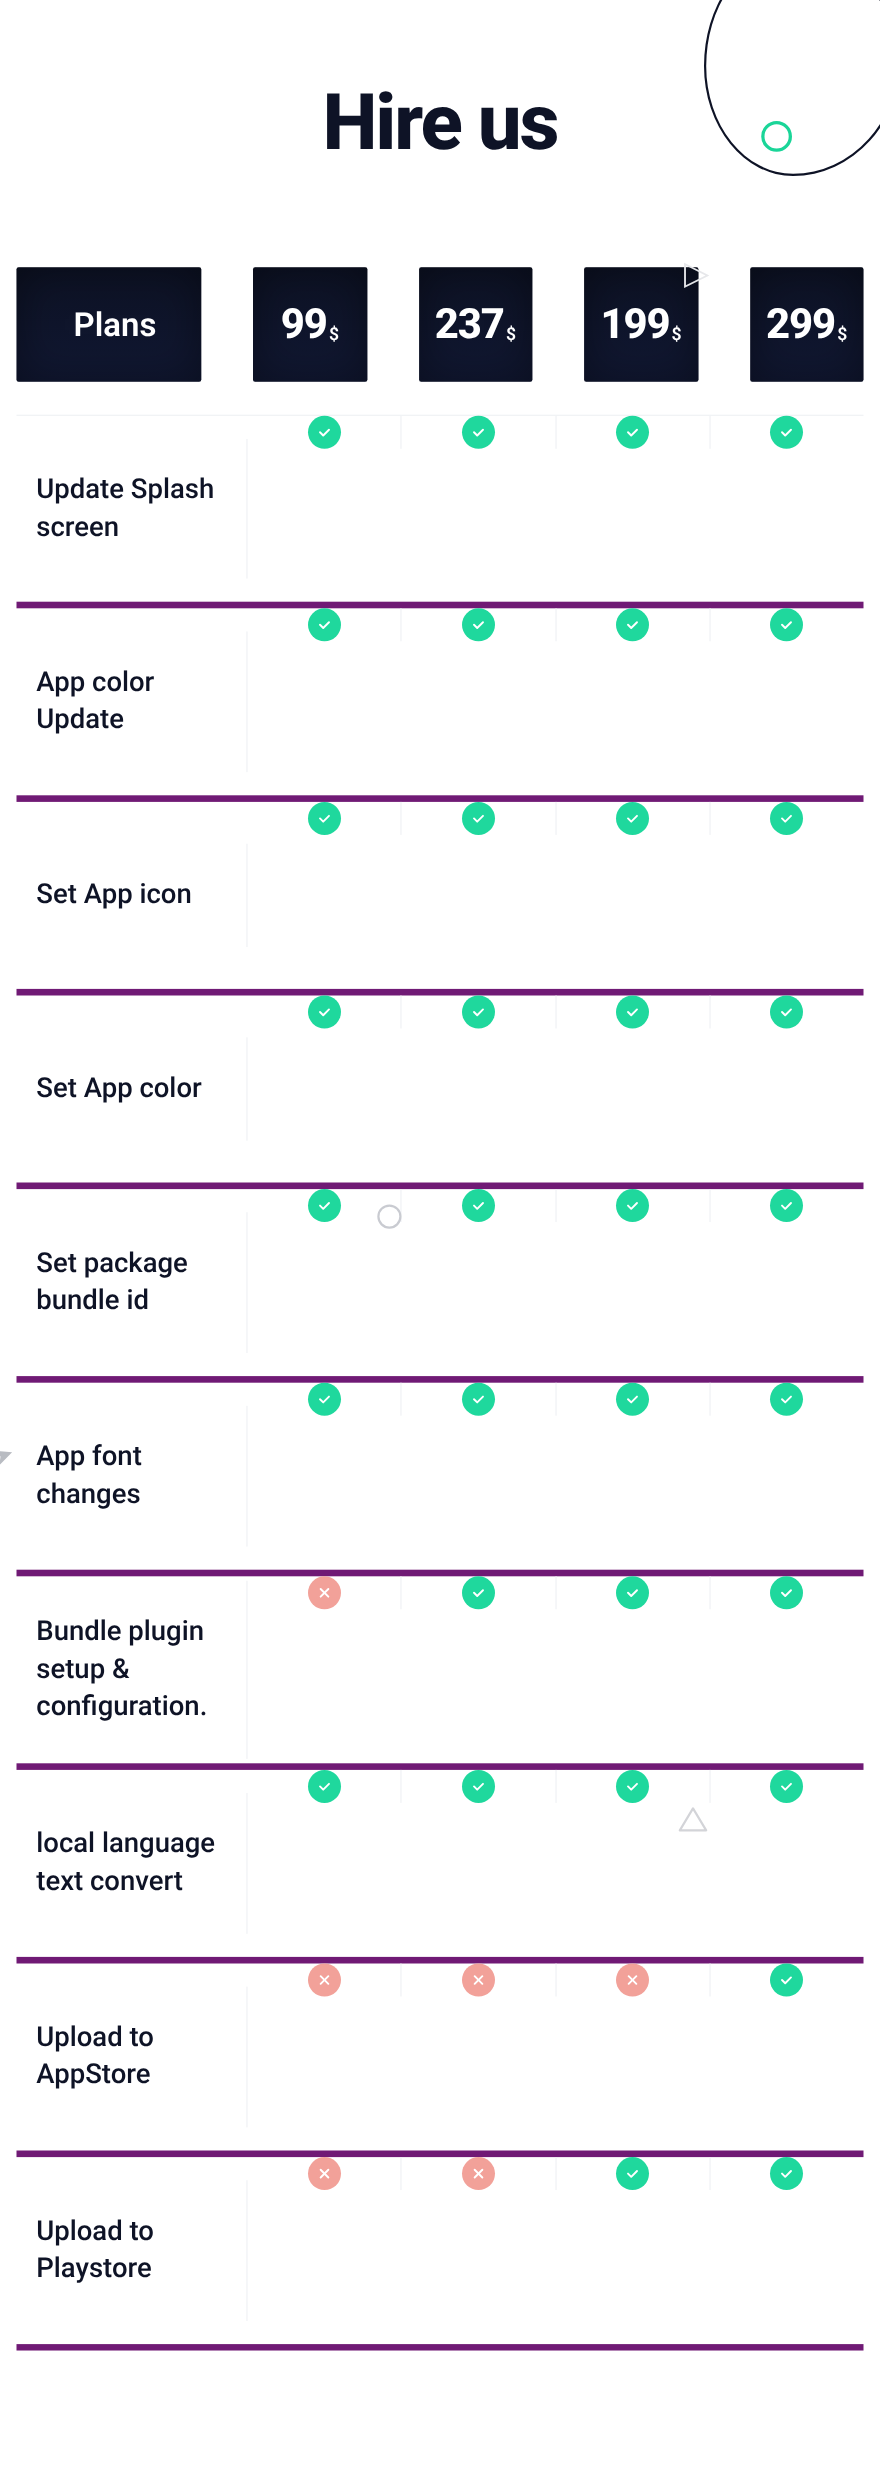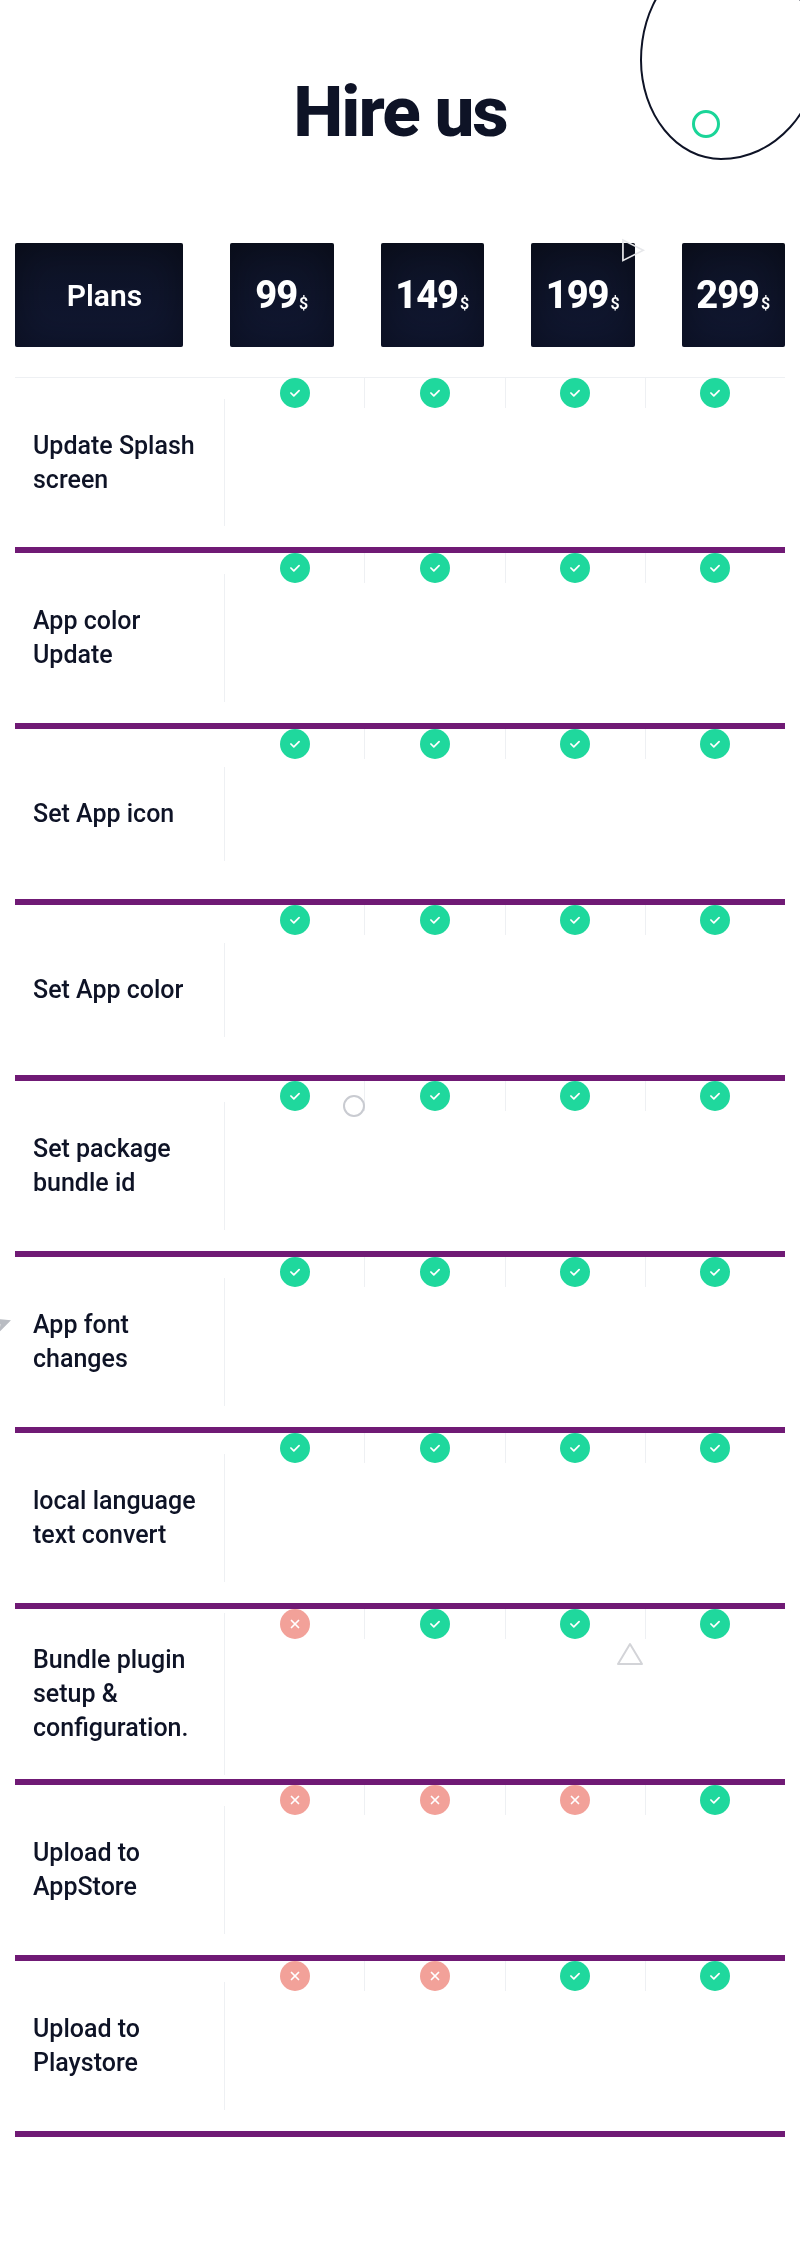--- a/index.html
+++ b/index.html
@@ -180,21 +180,21 @@
       </div>
     </div>
     <div class="col">
         <div class="pill price">
           <span class="amount">99</span>
           <span class="cur">$</span>
         </div>
       </div>
     <div class="col">
         <div class="pill price">
-          <span class="amount">149</span>
+          <span class="amount">237</span>
           <span class="cur">$</span>
         </div>
       </div>
     <div class="col">
         <div class="pill price">
           <span class="amount">199</span>
           <span class="cur">$</span>
         </div>
       </div>
     <div class="col">
@@ -386,51 +386,20 @@
         </div>
         <div class="fcol">
           <span class="badge yes">
             <svg viewBox="0 0 24 24" fill="none" stroke-width="3" stroke-linecap="round" stroke-linejoin="round">
               <polyline points="5 12 10 17 19 8"></polyline>
             </svg>
           </span>
         </div>
       </div>
       <div class="feature-row">
-        <div class="fcol0">local language text convert</div>
-        <div class="fcol">
-          <span class="badge yes">
-            <svg viewBox="0 0 24 24" fill="none" stroke-width="3" stroke-linecap="round" stroke-linejoin="round">
-              <polyline points="5 12 10 17 19 8"></polyline>
-            </svg>
-          </span>
-        </div>
-        <div class="fcol">
-          <span class="badge yes">
-            <svg viewBox="0 0 24 24" fill="none" stroke-width="3" stroke-linecap="round" stroke-linejoin="round">
-              <polyline points="5 12 10 17 19 8"></polyline>
-            </svg>
-          </span>
-        </div>
-        <div class="fcol">
-          <span class="badge yes">
-            <svg viewBox="0 0 24 24" fill="none" stroke-width="3" stroke-linecap="round" stroke-linejoin="round">
-              <polyline points="5 12 10 17 19 8"></polyline>
-            </svg>
-          </span>
-        </div>
-        <div class="fcol">
-          <span class="badge yes">
-            <svg viewBox="0 0 24 24" fill="none" stroke-width="3" stroke-linecap="round" stroke-linejoin="round">
-              <polyline points="5 12 10 17 19 8"></polyline>
-            </svg>
-          </span>
-        </div>
-      </div>
-      <div class="feature-row">
         <div class="fcol0">Bundle plugin setup &amp; configuration.</div>
         <div class="fcol">
           <span class="badge no">
             <svg viewBox="0 0 24 24" fill="none" stroke-width="3" stroke-linecap="round">
               <line x1="6" y1="6" x2="18" y2="18"></line>
               <line x1="18" y1="6" x2="6" y2="18"></line>
             </svg>
           </span>
         </div>
         <div class="fcol">
@@ -449,20 +418,51 @@
         </div>
         <div class="fcol">
           <span class="badge yes">
             <svg viewBox="0 0 24 24" fill="none" stroke-width="3" stroke-linecap="round" stroke-linejoin="round">
               <polyline points="5 12 10 17 19 8"></polyline>
             </svg>
           </span>
         </div>
       </div>
       <div class="feature-row">
+        <div class="fcol0">local language text convert</div>
+        <div class="fcol">
+          <span class="badge yes">
+            <svg viewBox="0 0 24 24" fill="none" stroke-width="3" stroke-linecap="round" stroke-linejoin="round">
+              <polyline points="5 12 10 17 19 8"></polyline>
+            </svg>
+          </span>
+        </div>
+        <div class="fcol">
+          <span class="badge yes">
+            <svg viewBox="0 0 24 24" fill="none" stroke-width="3" stroke-linecap="round" stroke-linejoin="round">
+              <polyline points="5 12 10 17 19 8"></polyline>
+            </svg>
+          </span>
+        </div>
+        <div class="fcol">
+          <span class="badge yes">
+            <svg viewBox="0 0 24 24" fill="none" stroke-width="3" stroke-linecap="round" stroke-linejoin="round">
+              <polyline points="5 12 10 17 19 8"></polyline>
+            </svg>
+          </span>
+        </div>
+        <div class="fcol">
+          <span class="badge yes">
+            <svg viewBox="0 0 24 24" fill="none" stroke-width="3" stroke-linecap="round" stroke-linejoin="round">
+              <polyline points="5 12 10 17 19 8"></polyline>
+            </svg>
+          </span>
+        </div>
+      </div>
+      <div class="feature-row">
         <div class="fcol0">Upload to AppStore</div>
         <div class="fcol">
           <span class="badge no">
             <svg viewBox="0 0 24 24" fill="none" stroke-width="3" stroke-linecap="round">
               <line x1="6" y1="6" x2="18" y2="18"></line>
               <line x1="18" y1="6" x2="6" y2="18"></line>
             </svg>
           </span>
         </div>
         <div class="fcol">

